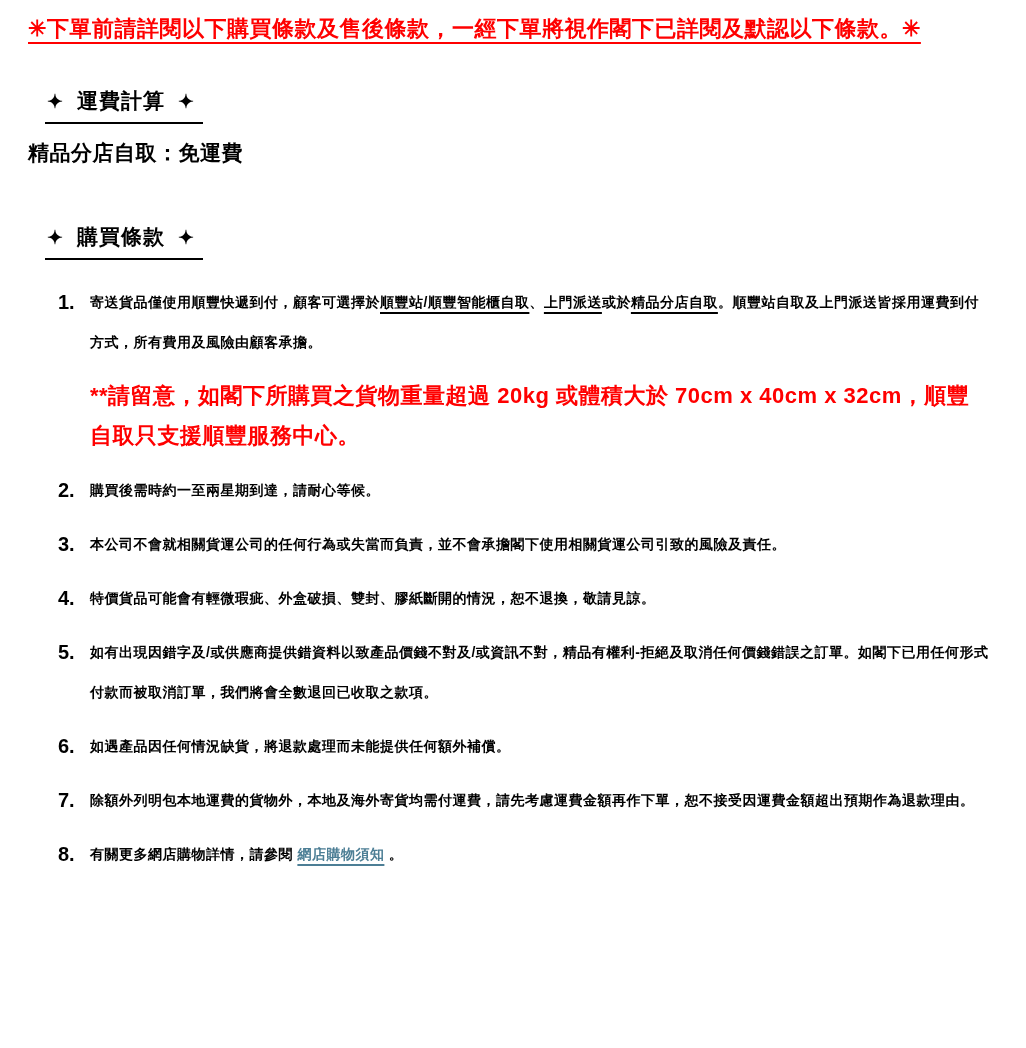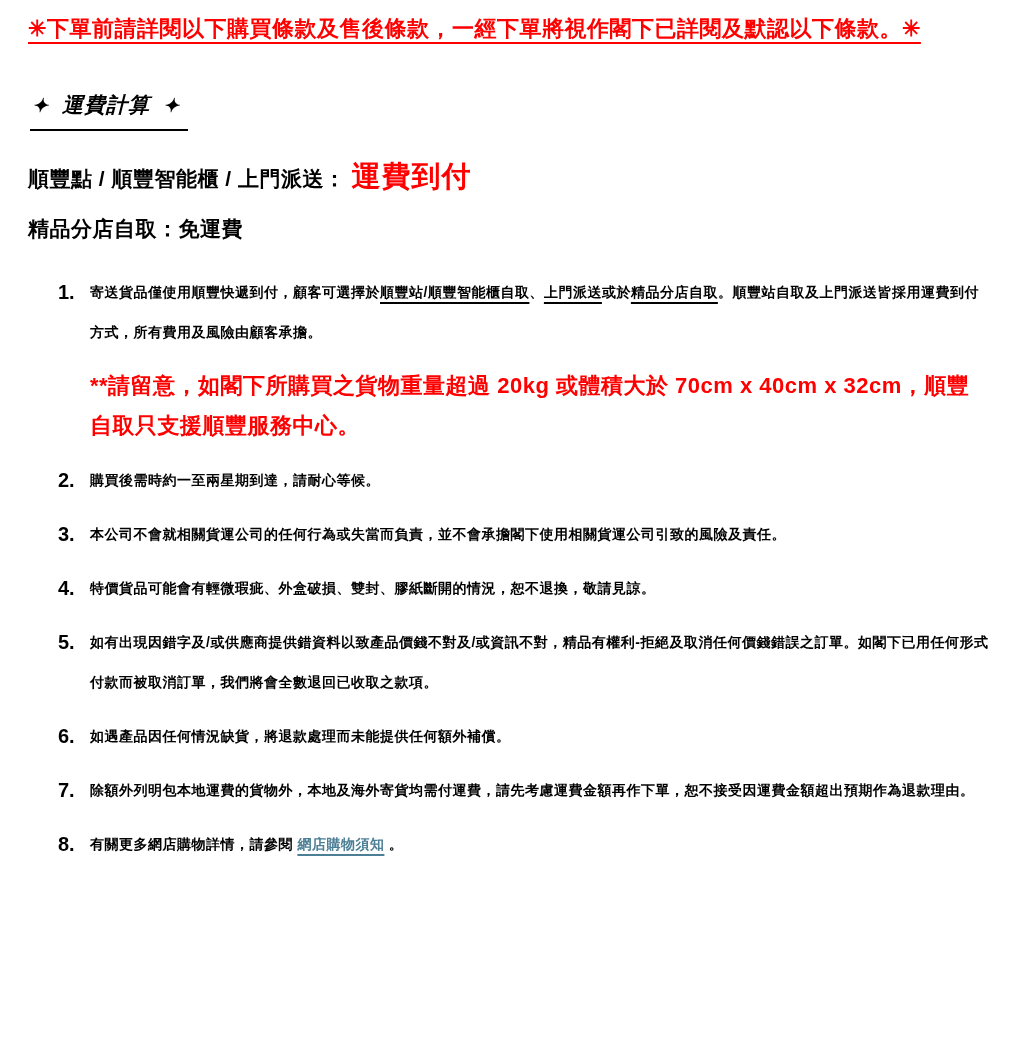--- a/index.html
+++ b/index.html
@@ -30,27 +30,26 @@
     line-height:30px;
     letter-spacing:0.5px;
     color:var(--red);
     text-decoration:underline;
     text-decoration-thickness:2px;
     text-underline-offset:6px;
   }
   
   .sec-heading{
     display:inline-block;
-    margin:44px 0 0 2px;
+    margin:44px 0 0 17px;
     font-size:21px;
-    line-height:33px;
+    line-height:26px;
     letter-spacing:1px;
     border-bottom:2.5px solid var(--ink);
     padding:0 8px 7px 2px;
-    font-style:italic;
   }
   .sec-heading.second{margin-top:50px;}
   .sec-heading .star{display:inline-block;font-size:19px;}
   .sec-heading .label{display:inline-block;margin:0 13px;}
   
   .ship-line{
     margin:24px 0 0 0;
     font-size:21px;
     line-height:42px;
     letter-spacing:0.5px;
@@ -110,26 +109,26 @@
 </head>
 <body>
 
 <div class="page">
 
   <p class="notice">✳下單前請詳閱以下購買條款及售後條款，一經下單將視作閣下已詳閱及默認以下條款。✳</p>
 
   <div>
     <h2 class="sec-heading"><span class="star">✦</span><span class="label">運費計算</span><span class="star">✦</span></h2>
 
-    <p class="ship-line"><span>順豐點 / 順豐智能櫃 / 上門派送：</span><span class="cod">運費到付</span></p>
 
     <p class="ship-line second">精品分店自取：免運費</p>
   </div>
 
   <div>
+    <h2 class="sec-heading second"><span class="star">✦</span><span class="label">購買條款</span><span class="star">✦</span></h2>
 
     <div class="terms-list">
 
       <div class="t-row">
         <span class="t-num">1.</span>
         <p class="t-body"><span>寄送貨品僅使用順豐快遞到付，顧客可選擇於</span><u>順豐站/順豐智能櫃自取</u><span>、</span><u>上門派送</u><span>或於</span><u>精品分店自取</u><span>。順豐站自取及上門派送皆採用運費到付方式，所有費用及風險由顧客承擔。</span></p>
       </div>
 
       <p class="t-note">**請留意，如閣下所購買之貨物重量超過 20kg 或體積大於 70cm x 40cm x 32cm，順豐自取只支援順豐服務中心。</p>
 

